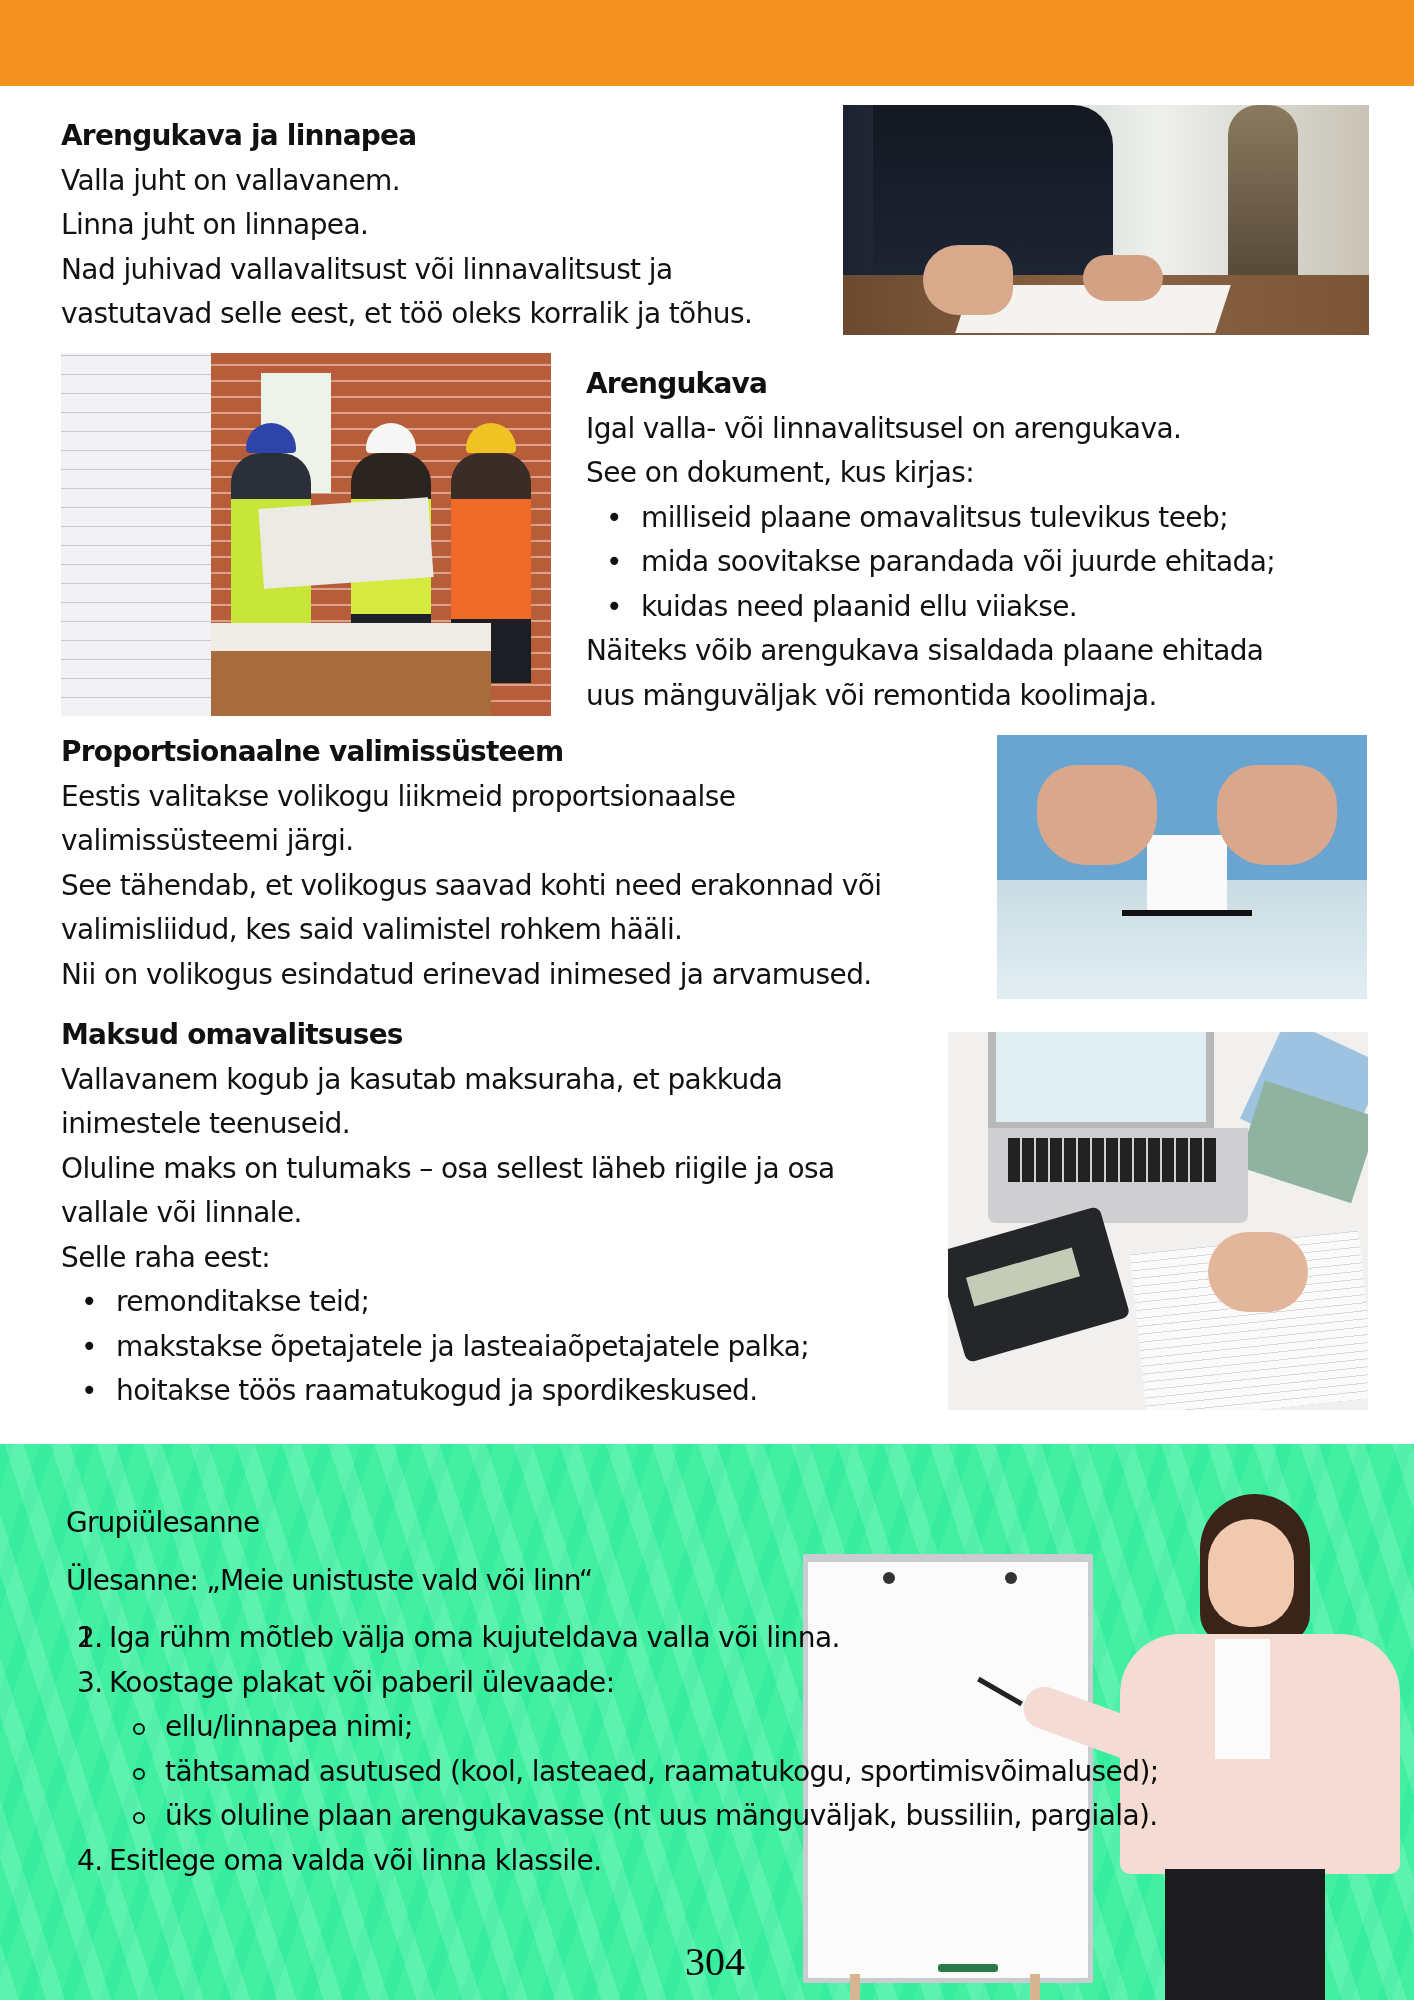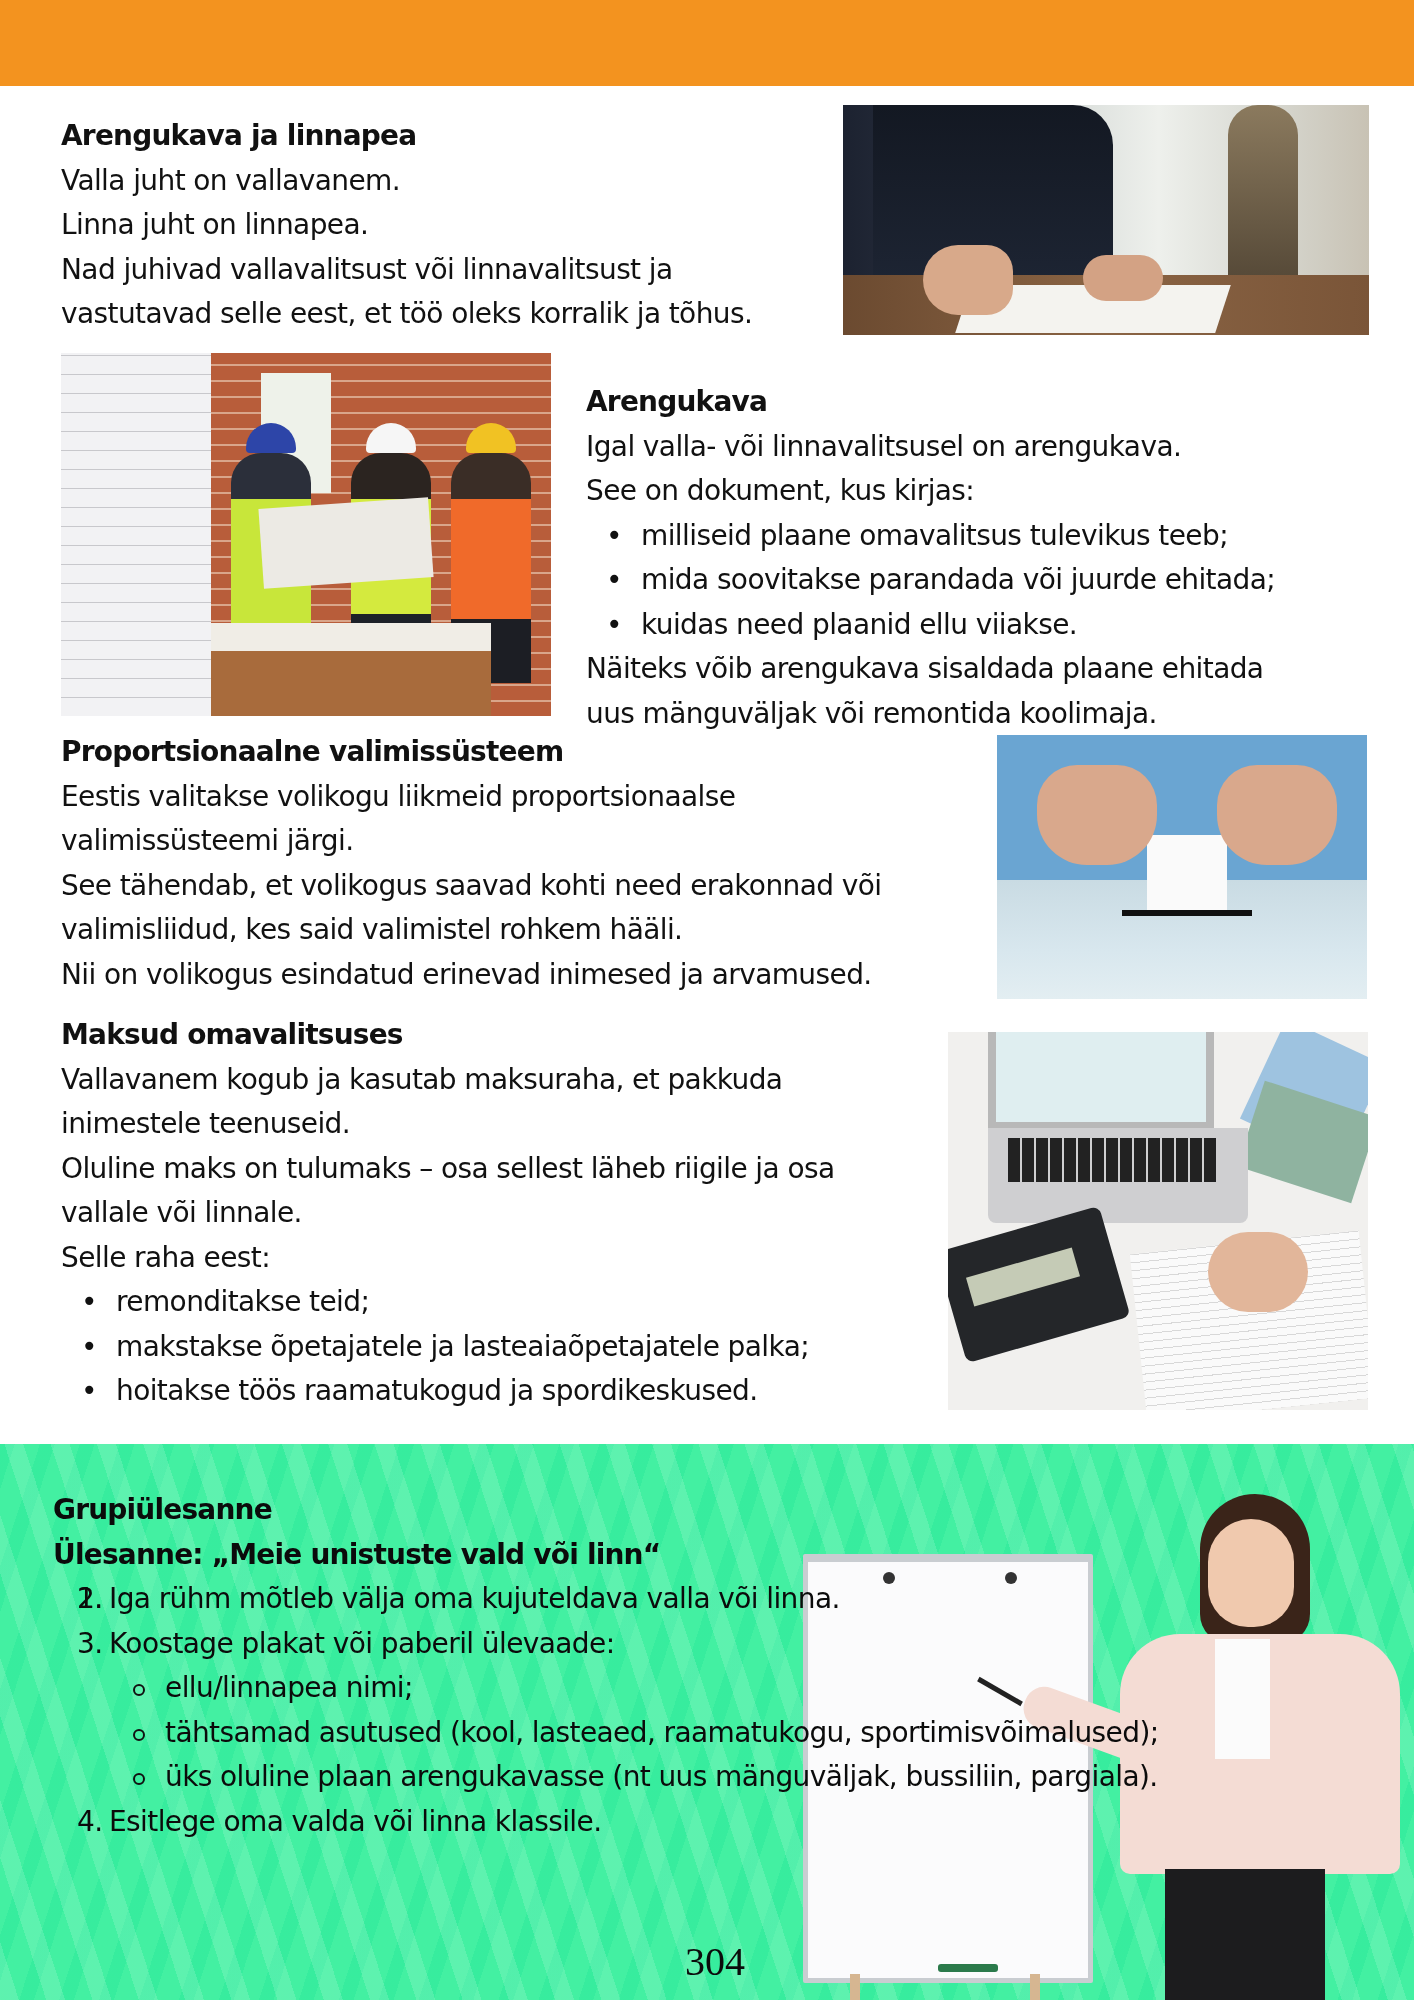--- a/index.html
+++ b/index.html
@@ -81,21 +81,21 @@
   .presenter { position: absolute; left: 1080px; top: 50px; width: 320px; height: 506px; }
   .presenter .hair { position: absolute; left: 120px; top: 0; width: 110px; height: 150px; background: #3a2419; border-radius: 55px 55px 30px 30px; }
   .presenter .face { position: absolute; left: 128px; top: 25px; width: 86px; height: 108px; background: #f0c9ae; border-radius: 43px 43px 40px 40px; }
   .presenter .jacket { position: absolute; left: 40px; top: 140px; width: 280px; height: 240px; background: #f4dcd4; border-radius: 60px 60px 10px 10px; }
   .presenter .blouse { position: absolute; left: 135px; top: 145px; width: 55px; height: 120px; background: #fbfbfb; }
   .presenter .arm { position: absolute; left: -60px; top: 215px; width: 170px; height: 42px; background: #f4dcd4; border-radius: 20px; transform: rotate(20deg); }
   .presenter .pen { position: absolute; left: -105px; top: 195px; width: 50px; height: 5px; background: #222; transform: rotate(30deg); }
   .presenter .pants { position: absolute; left: 85px; top: 375px; width: 160px; height: 131px; background: #1c1c1e; }
 
   .task-text { position: absolute; left: 53px; top: 44px; font-size: 28px; line-height: 44.5px; letter-spacing: -0.6px; color: #0b0b0b; z-index: 2; }
-  .task-text h2 { margin: 0; font-size: 28px; font-weight: bold; letter-spacing: -0.8px; line-height: 44.5px; }
+  .task-text h2 { margin: 13px; font-size: 28px; font-weight: normal; letter-spacing: -0.8px; line-height: 44.5px; }
   .task-text ol { margin: 0; padding: 0; list-style: none; }
   .task-text ol > li { position: relative; padding-left: 56px; }
   .task-text ol > li .num { position: absolute; left: 24px; top: 0; }
   .task-text ul { margin: 0; padding: 0 0 0 56px; list-style: none; }
   .task-text ul li { position: relative; }
   .task-text ul li::before { content: ""; position: absolute; left: -32px; top: 18px; width: 8px; height: 8px; border: 2px solid #111; border-radius: 50%; }
   .page-number { position: absolute; left: 8px; width: 1414px; top: 1938px; text-align: center; font-size: 40px; color: #0b0b0b; z-index: 3; font-family: Liberation Serif, serif; }
 </style>
 </head>
 <body>
@@ -124,21 +124,21 @@
     <div class="window"></div>
   <div class="worker w1"></div>
     <div class="worker w2"></div>
     <div class="worker w3"></div>
   <div class="helmet h1"></div>
     <div class="helmet h2"></div>
     <div class="helmet h3"></div>
   <div class="sheet"></div>
     <div class="table"></div>
 </div>
-<div class="block" style="left:586px; top:380px;">
+<div class="block" style="left:586px; top:362px;">
   <h2>Arengukava</h2>
   <p>Igal valla- või linnavalitsusel on arengukava.</p>
   <p>See on dokument, kus kirjas:</p>
   <ul>
     <li>milliseid plaane omavalitsus tulevikus teeb;</li>
     <li>mida soovitakse parandada või juurde ehitada;</li>
     <li>kuidas need plaanid ellu viiakse.</li>
   </ul>
   <p>Näiteks võib arengukava sisaldada plaane ehitada</p>
   <p>uus mänguväljak või remontida koolimaja.</p>

